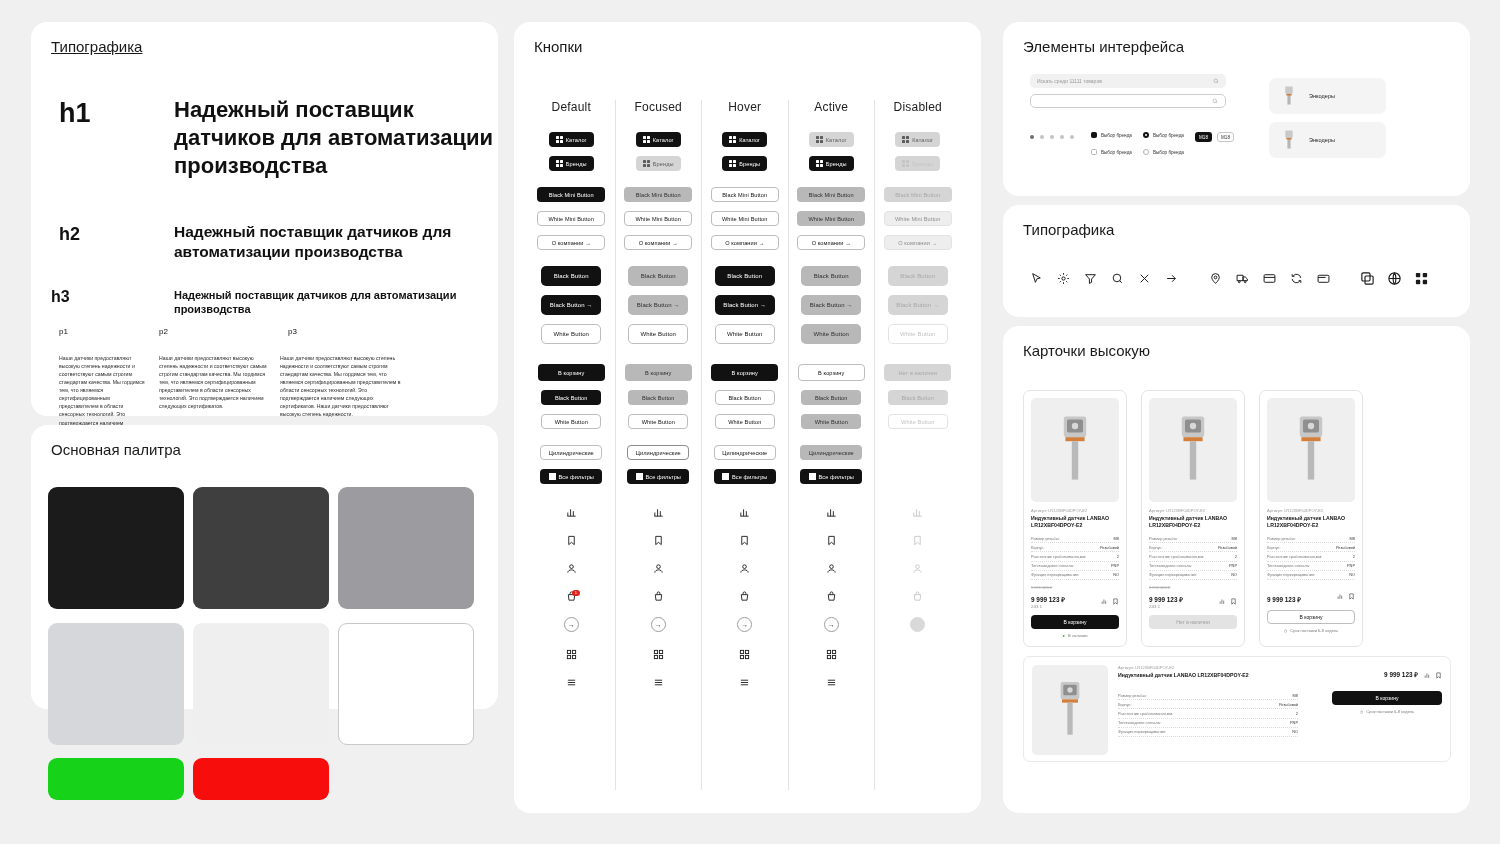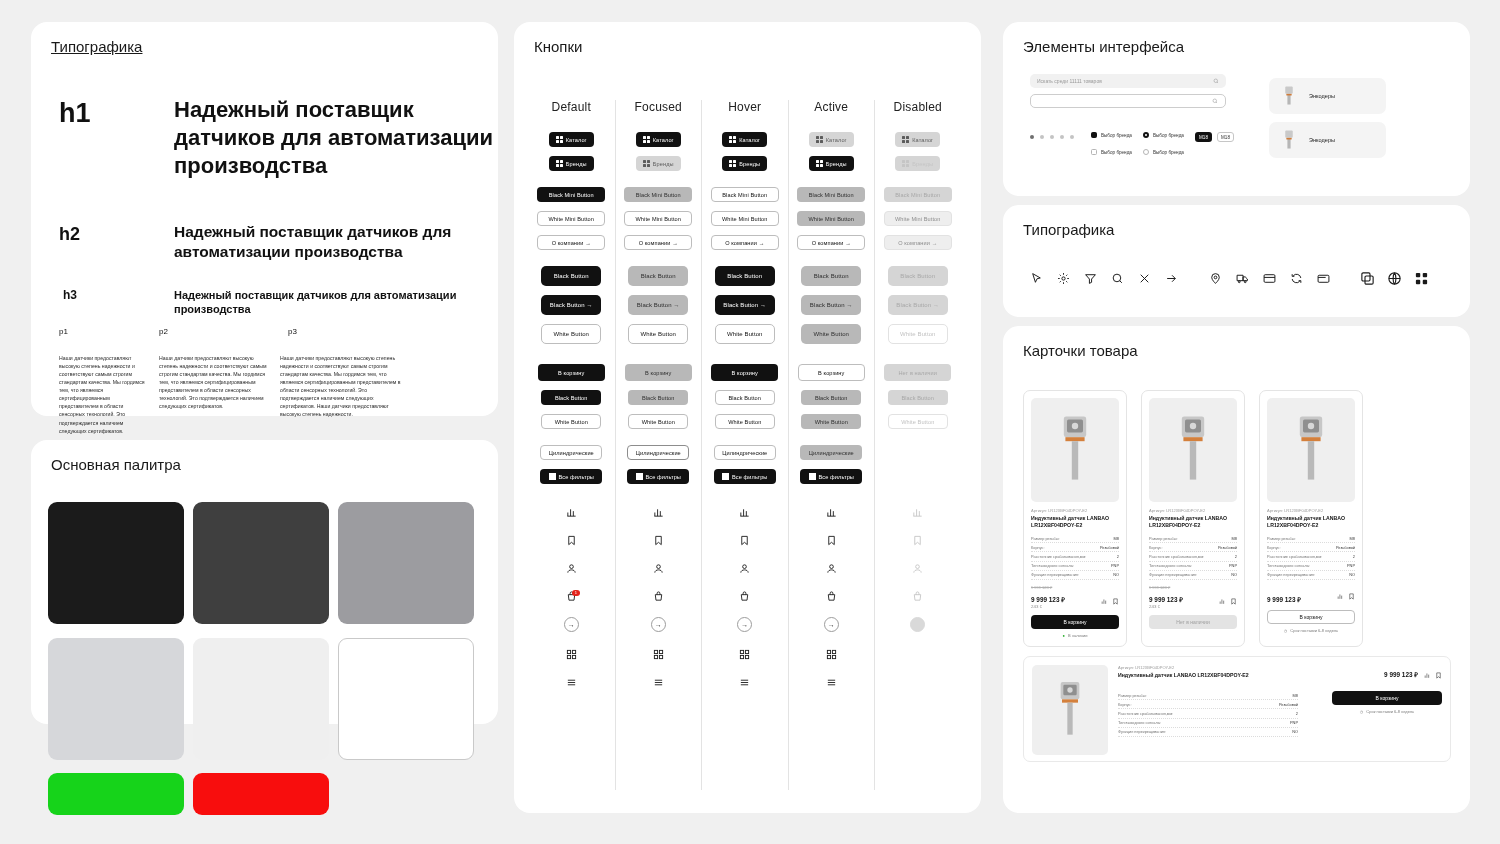--- a/index.html
+++ b/index.html
@@ -36,38 +36,38 @@
   .h1-label { left: 28px; top: 76px; font-size: 27px; }
   .h1-text {
     position: absolute; left: 143px; top: 74px; width: 320px;
     font-size: 22px; font-weight: 700; line-height: 1.28; color: #111;
   }
   .h2-label { left: 28px; top: 202px; font-size: 18px; }
   .h2-text {
     position: absolute; left: 143px; top: 200px; width: 320px;
     font-size: 15.5px; font-weight: 700; line-height: 1.3; color: #111;
   }
-  .h3-label { left: 32px; top: 266px; font-size: 12px; }
+  .h3-label { left: 20px; top: 266px; font-size: 16px; }
   .h3-text {
     position: absolute; left: 143px; top: 266px; width: 330px;
     font-size: 11px; font-weight: 700; line-height: 1.3; color: #111;
   }
   .p-label { position: absolute; font-size: 8px; color: #111; font-weight: 400; }
   .p-body {
     position: absolute; font-size: 5.2px; line-height: 1.55; color: #2a2a2a;
   }
   #p1-label { left: 28px; top: 305px; }
   #p2-label { left: 128px; top: 305px; }
   #p3-label { left: 249px; top: 305px; padding-left: 8px; }
   #p1-body { left: 28px; top: 332px; width: 88px; }
   #p2-body { left: 128px; top: 332px; width: 110px; }
   #p3-body { left: 249px; top: 332px; width: 125px; }
 
   
-  #palette-card { left: 31px; top: 440px; width: 467px; height: 284px; }
+  #palette-card { left: 31px; top: 425px; width: 467px; height: 284px; }
   #palette-card .card-title { position: absolute; left: 20px; top: 16px; }
   .swatch { position: absolute; border-radius: 9px; }
   .swatch.bordered { border: 1px solid #c9c9c9; }
   .sw-r1 { top: 62px; width: 136px; height: 122px; }
   .sw-r2 { top: 198px; width: 136px; height: 122px; }
   .sw-c1 { left: 17px; } .sw-c2 { left: 162px; } .sw-c3 { left: 307px; }
   .pill { position: absolute; top: 333px; width: 136px; height: 42px; border-radius: 9px; }
 
   
   #buttons-card { left: 514px; top: 22px; width: 467px; height: 791px; }
@@ -868,21 +868,21 @@
             <rect x="3" y="3" width="7" height="7" rx="1.5"></rect>
             <rect x="14" y="3" width="7" height="7" rx="1.5"></rect>
             <rect x="3" y="14" width="7" height="7" rx="1.5"></rect>
             <rect x="14" y="14" width="7" height="7" rx="1.5"></rect>
           </svg>
         </span>
     </div>
   </div>
 
   <div class="card" id="prod-card">
-    <div class="card-title">Карточки товара</div>
+    <div class="card-title">Карточки высокую</div>
 
     <div class="pcards">
 
       <div class="pcard">
         <div class="pimg">
           <svg viewBox="0 0 60 100" width="48" height="84">
               <rect x="16" y="8" width="28" height="26" rx="3" fill="#c7c7c7"></rect>
               <rect x="20" y="12" width="20" height="16" rx="2" fill="#8f8f8f"></rect>
               <circle cx="30" cy="20" r="4" fill="#d8d8d8"></circle>
               <rect x="18" y="34" width="24" height="5" fill="#d4803c"></rect>

